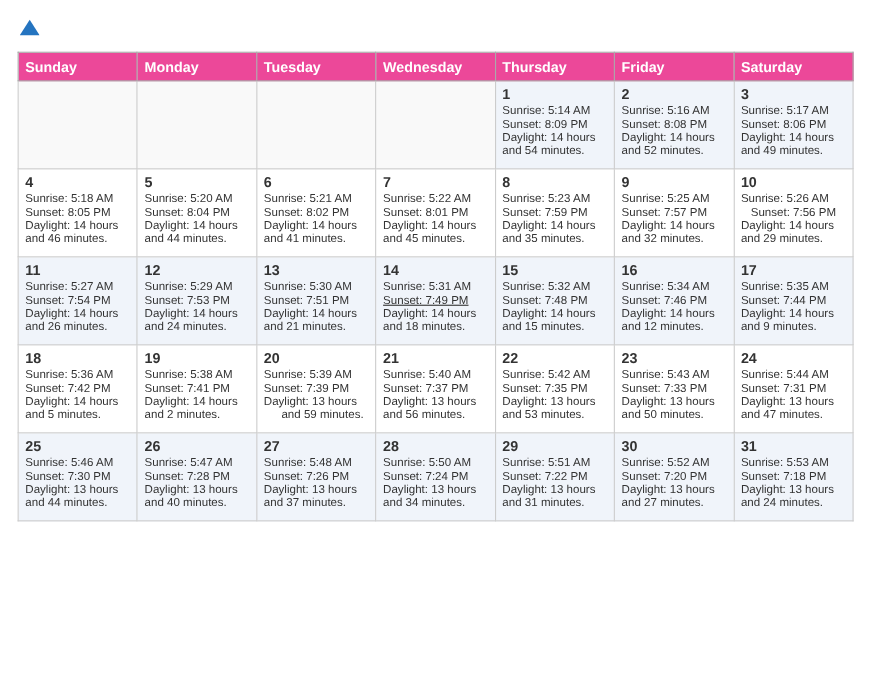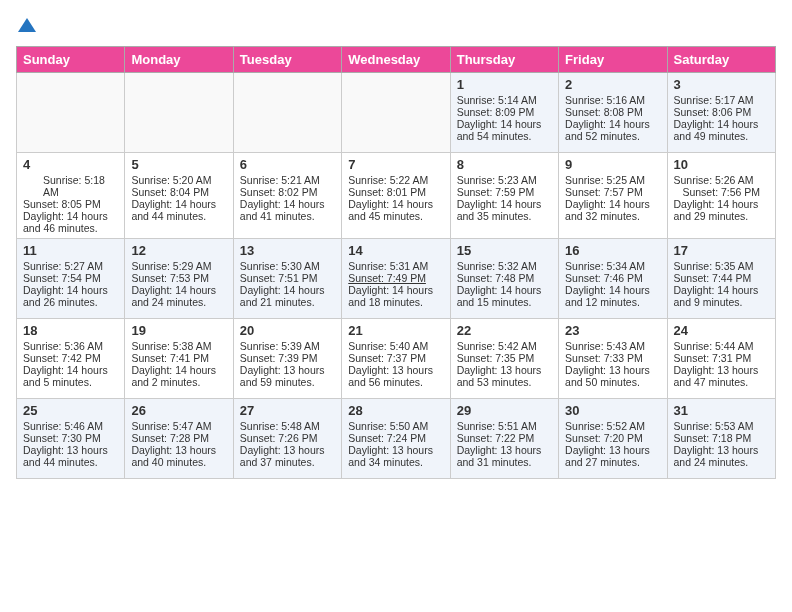--- a/index.html
+++ b/index.html
@@ -132,21 +132,21 @@
           <span class="day-number">3</span>
           <span style="display: block;">Sunrise: 5:17 AM</span>
           <span style="display: block;">Sunset: 8:06 PM</span>
           <span style="display: block;">Daylight: 14 hours</span>
           <span style="display: block;">and 49 minutes.</span>
         </td>
       </tr>
       <tr>
         <td>
           <span class="day-number">4</span>
-          <span style="display: block; margin-left: 20px;">Sunrise: 5:18 AM</span>
+          <span style="display: block;">Sunrise: 5:18 AM</span>
           <span style="display: block;">Sunset: 8:05 PM</span>
           <span style="display: block;">Daylight: 14 hours</span>
           <span style="display: block;">and 46 minutes.</span>
         </td>
         <td>
           <span class="day-number">5</span>
           <span style="display: block;">Sunrise: 5:20 AM</span>
           <span style="display: block;">Sunset: 8:04 PM</span>
           <span style="display: block;">Daylight: 14 hours</span>
           <span style="display: block;">and 44 minutes.</span>
@@ -251,21 +251,21 @@
           <span style="display: block;">Sunrise: 5:38 AM</span>
           <span style="display: block;">Sunset: 7:41 PM</span>
           <span style="display: block;">Daylight: 14 hours</span>
           <span style="display: block;">and 2 minutes.</span>
         </td>
         <td>
           <span class="day-number">20</span>
           <span style="display: block;">Sunrise: 5:39 AM</span>
           <span style="display: block;">Sunset: 7:39 PM</span>
           <span style="display: block;">Daylight: 13 hours</span>
-          <span style="display: block;">and 59 minutes.</span>
+          <span style="display: block; margin-left: 16px;">and 59 minutes.</span>
         </td>
         <td>
           <span class="day-number">21</span>
           <span style="display: block;">Sunrise: 5:40 AM</span>
           <span style="display: block;">Sunset: 7:37 PM</span>
           <span style="display: block;">Daylight: 13 hours</span>
           <span style="display: block;">and 56 minutes.</span>
         </td>
         <td>
           <span class="day-number">22</span>

